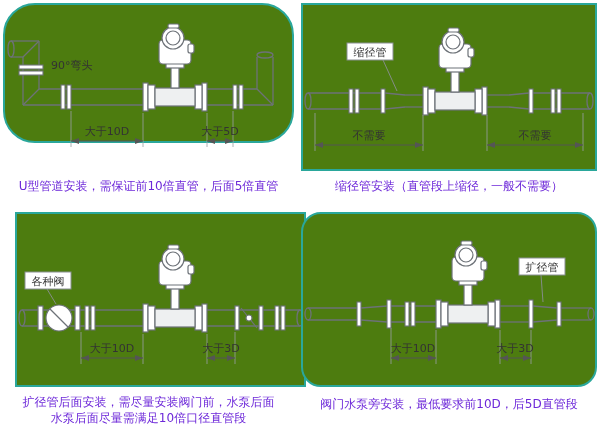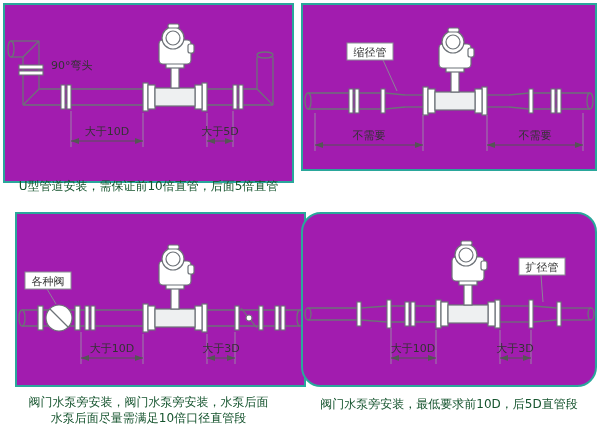--- a/index.html
+++ b/index.html
@@ -1,23 +1,23 @@
 <!DOCTYPE html>
 <html style="--border: #2aa79b; --line: #6d7278; --dim: #555555;"><head>
 <meta charset="utf-8">
 <style>
   html,body{margin:0;padding:0;background:#fff;}
   .page{position:relative;width:600px;height:429px;background:#fff;overflow:hidden;
         font-family:"DejaVu Sans","Liberation Sans",sans-serif;}
-  .panel{position:absolute;border:2px solid var(--border,#2aa79b);background:#a21caf;box-sizing:border-box;}
-  .p1{left:3px;top:3px;width:291px;height:180px;}
+  .panel{position:absolute;border:2px solid var(--border,#2aa79b);background:#4d7c0f;box-sizing:border-box;}
+  .p1{left:3px;top:3px;width:291px;height:140px;border-radius:32px;}
   .p2{left:301px;top:3px;width:296px;height:168px;}
   .p3{left:3px;top:212px;width:291px;height:175px;margin-left:12px;}
   .p4{left:301px;top:212px;width:296px;height:175px;border-radius:20px;}
-  .caption{position:absolute;font-size:12px;line-height:16px;color:#14532d;text-align:center;}
+  .caption{position:absolute;font-size:12px;line-height:16px;color:#6d28d9;text-align:center;}
   .c1{left:3px;top:178px;width:291px;}
   .c2{left:301px;top:178px;width:296px;}
   .c3{left:3px;top:394px;width:291px;}
   .c4{left:301px;top:396px;width:296px;}
   svg{display:block;}
   .pipe{stroke:var(--line,#6d7278);stroke-width:1.3;fill:none;}
   .flange{stroke:var(--line,#6d7278);stroke-width:1.1;fill:#fff;}
   .dimline{stroke:var(--dim,#555555);stroke-width:1;}
   .dimhead{fill:var(--dim,#555555);stroke:none;}
   .witness{stroke:#9aa0a4;stroke-width:0.8;}
@@ -152,20 +152,21 @@
         <line class="witness" x1="280" y1="108" x2="280" y2="146"></line>
         <line class="dimline" x1="184" y1="140" x2="280" y2="140"></line>
         <path class="dimhead" d="M184 140 L192 137 L192 143 Z"></path>
         <path class="dimhead" d="M280 140 L272 137 L272 143 Z"></path>
         <text x="232" y="134" text-anchor="middle" class="t">不需要</text>
       </g>
     </svg>
   </div>
 
   <div class="caption c1">U型管道安装，需保证前10倍直管，后面5倍直管</div>
+  <div class="caption c2">缩径管安装（直管段上缩径，一般不需要）</div>
 
   <div class="panel p3">
     <svg width="287" height="171" viewBox="0 0 287 171">
       <g class="pipe">
         <ellipse cx="5" cy="104" rx="3" ry="8"></ellipse>
         <line x1="5" y1="96" x2="283" y2="96"></line>
         <line x1="5" y1="112" x2="283" y2="112"></line>
         <ellipse cx="283" cy="104" rx="3" ry="8"></ellipse>
       </g>
       <use href="#g-valve" transform="translate(42,104)"></use>
@@ -246,18 +247,18 @@
         <line class="witness" x1="228" y1="116" x2="228" y2="150"></line>
         <line class="dimline" x1="197" y1="144" x2="228" y2="144"></line>
         <path class="dimhead" d="M197 144 L205 141 L205 147 Z"></path>
         <path class="dimhead" d="M228 144 L220 141 L220 147 Z"></path>
         <text x="212" y="138" text-anchor="middle" class="t">大于3D</text>
       </g>
     </svg>
   </div>
 
   <div class="caption c3">
-    <div>阀门水泵旁安装，阀门水泵旁安装，水泵后面</div>
+    <div>扩径管后面安装，需尽量安装阀门前，水泵后面</div>
     <div>水泵后面尽量需满足10倍口径直管段</div>
   </div>
   <div class="caption c4">阀门水泵旁安装，最低要求前10D，后5D直管段</div>
 
 </div>
 
 </body></html>

